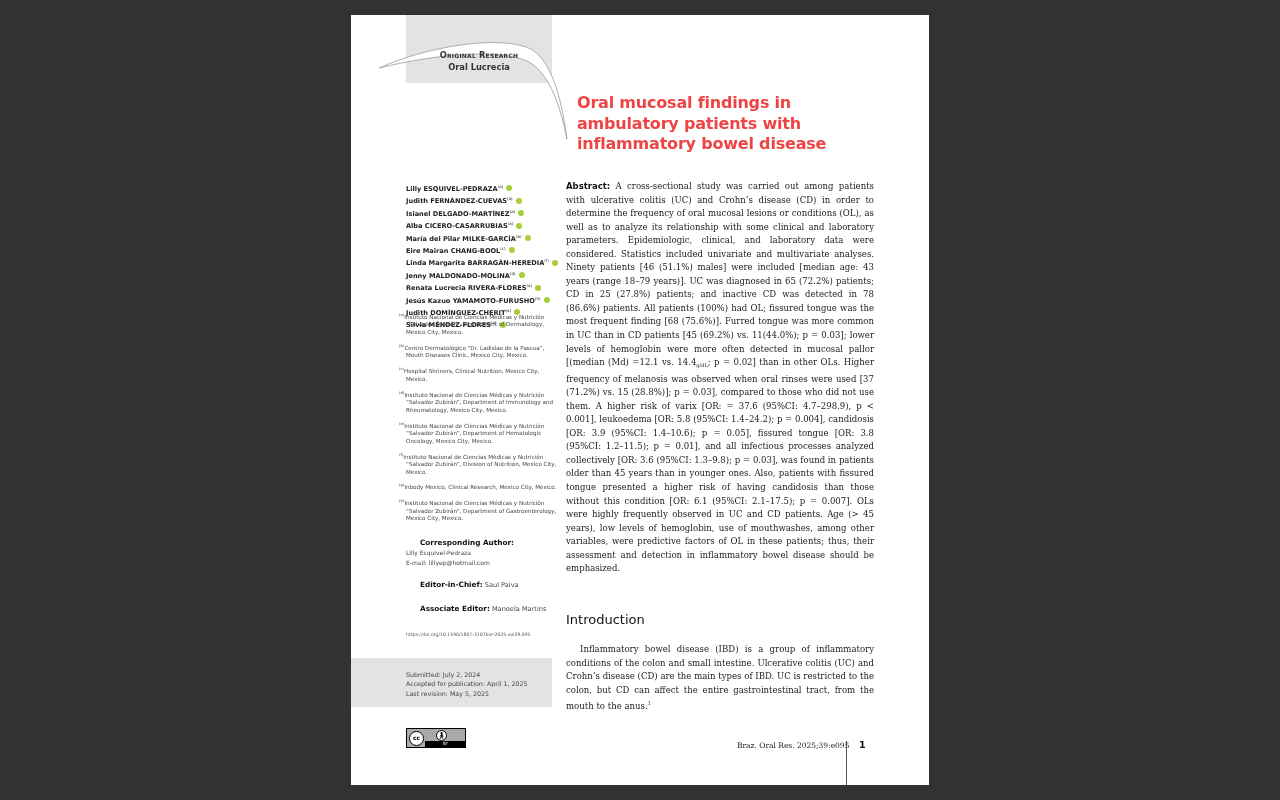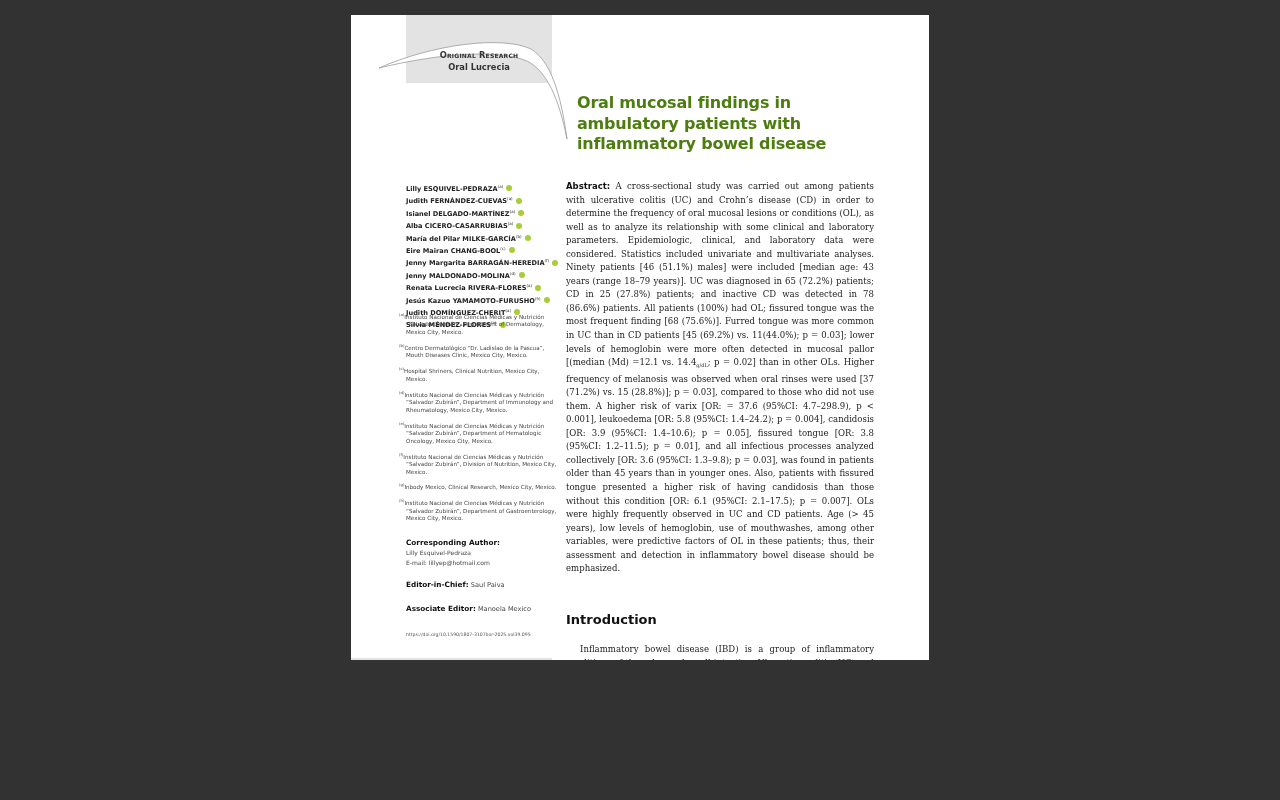--- a/index.html
+++ b/index.html
@@ -1,43 +1,43 @@
 <!DOCTYPE html>
 <html><head>
 <meta charset="utf-8">
 <style>
   html,body{margin:0;padding:0;}
   body{width:1280px;height:800px;background:#323232;position:relative;overflow:hidden;font-family:"DejaVu Sans",sans-serif;}
-  .page{position:absolute;left:351px;top:15px;width:578px;height:645px;background:#fff;overflow:hidden;}
+  .page{position:absolute;left:351px;top:15px;width:578px;height:770px;background:#fff;overflow:hidden;}
   .sect-box{position:absolute;left:55px;top:0;width:146px;height:68px;background:#e3e3e4;}
   .sect-label{position:absolute;left:55px;top:34px;width:146px;text-align:center;font-size:8.3px;font-weight:bold;color:#333;line-height:12px;}
   .sect-label .sc{font-variant:small-caps;letter-spacing:.2px;}
   .swoosh{position:absolute;left:0;top:0;}
-  .title{position:absolute;left:226px;top:78px;width:320px;font-size:16px;font-weight:bold;color:#4d7c0f;line-height:20.5px;letter-spacing:-.2px;}
+  .title{position:absolute;left:226px;top:78px;width:320px;font-size:16px;font-weight:bold;color:#ef4444;line-height:20.5px;letter-spacing:-.2px;}
   .authors{position:absolute;left:55px;top:167px;width:160px;font-size:6.6px;font-weight:bold;color:#222;line-height:9.2px;}
   .author{white-space:nowrap;}
   .author sup{font-size:4px;font-weight:normal;}
   .orcid{display:inline-block;width:6px;height:6px;border-radius:50%;background:#a6ce39;margin-left:3px;vertical-align:middle;position:relative;top:-1px;}
   .affs{position:absolute;left:48px;top:296px;width:160px;font-size:5.6px;color:#444;line-height:7.6px;}
   .aff{margin-bottom:5.3px;padding-left:7px;text-indent:-7px;}
   .aff sup{font-size:3.8px;}
   .corr{position:absolute;left:55px;top:523px;width:160px;font-size:6px;color:#444;line-height:10px;}
-  .bold{font-weight:bold;color:#111;font-size:7.3px;}
+  .bold{font-weight:bold;color:#111;font-size:7.3px;margin-left:14px;}
   .edinfo{position:absolute;left:55px;width:170px;font-size:6.6px;color:#444;}
   .doi{position:absolute;left:55px;top:617px;font-size:4.6px;color:#555;}
   .dates-box{position:absolute;left:0;top:643px;width:201px;height:49px;background:#e3e3e4;}
   .dates{position:absolute;left:55px;top:655px;font-size:6.3px;color:#444;line-height:9.3px;}
   .cc{position:absolute;left:55px;top:713px;width:60px;height:20px;background:#aaa;border:1px solid #000;box-sizing:border-box;}
   .cc .cc-circle{position:absolute;left:2px;top:2px;width:15px;height:15px;border-radius:50%;background:#fff;border:1.5px solid #000;box-sizing:border-box;font-size:6px;font-weight:bold;text-align:center;line-height:12px;}
   .cc .by-circle{position:absolute;left:29px;top:1px;width:11px;height:11px;border-radius:50%;background:#fff;border:1px solid #000;box-sizing:border-box;font-size:7px;text-align:center;line-height:10px;}
   .cc .by-bar{position:absolute;left:18px;bottom:0;width:41px;height:6px;background:#000;color:#fff;font-size:4px;text-align:center;line-height:6px;}
   .abstract{position:absolute;left:215px;top:165px;width:308px;font-family:"DejaVu Serif",serif;font-size:8.55px;line-height:13.55px;color:#222;text-align:justify;}
   .lbl{font-family:"DejaVu Sans",sans-serif;font-weight:bold;color:#111;font-size:8.5px;}
   .descriptors{position:absolute;left:215px;top:545px;width:308px;font-family:"DejaVu Serif",serif;font-size:8.55px;line-height:13.55px;color:#222;}
-  .intro-h{position:absolute;left:215px;top:597px;font-size:13px;font-weight:bold;color:#111;text-align:right;}
+  .intro-h{position:absolute;left:215px;top:597px;font-size:13px;font-weight:normal;color:#111;text-align:right;}
   .intro{position:absolute;left:215px;top:628px;width:308px;font-family:"DejaVu Serif",serif;font-size:8.55px;line-height:13.55px;color:#222;text-align:justify;text-indent:14px;}
   .intro sup{font-size:5px;}
   .cite{position:absolute;left:386px;top:726px;font-family:"DejaVu Serif",serif;font-size:7.5px;color:#222;}
   .vline{position:absolute;left:495px;top:726px;width:1px;height:44px;background:#555;}
   .pageno{position:absolute;left:508px;top:724px;font-size:9.5px;font-weight:bold;color:#111;}
   .sub{font-size:5px;vertical-align:-2px;}
 </style>
 </head>
 <body>
 
@@ -53,21 +53,21 @@
 
   <div class="title">Oral mucosal findings in ambulatory patients with inflammatory bowel disease</div>
 
   <div class="authors" id="authors">
       <div class="author"><span>Lilly ESQUIVEL-PEDRAZA</span><sup>(a)</sup><span class="orcid"></span></div>
       <div class="author"><span>Judith FERNÁNDEZ-CUEVAS</span><sup>(a)</sup><span class="orcid"></span></div>
       <div class="author"><span>Isianel DELGADO-MARTÍNEZ</span><sup>(a)</sup><span class="orcid"></span></div>
       <div class="author"><span>Alba CICERO-CASARRUBIAS</span><sup>(a)</sup><span class="orcid"></span></div>
       <div class="author"><span>María del Pilar MILKE-GARCÍA</span><sup>(b)</sup><span class="orcid"></span></div>
       <div class="author"><span>Eire Mairan CHANG-BOOL</span><sup>(c)</sup><span class="orcid"></span></div>
-      <div class="author"><span>Jenny Margarita BARRAGÁN-HEREDIA</span><sup>(f)</sup><span class="orcid"></span></div>
+      <div class="author"><span>Linda Margarita BARRAGÁN-HEREDIA</span><sup>(f)</sup><span class="orcid"></span></div>
       <div class="author"><span>Jenny MALDONADO-MOLINA</span><sup>(d)</sup><span class="orcid"></span></div>
       <div class="author"><span>Renata Lucrecia RIVERA-FLORES</span><sup>(a)</sup><span class="orcid"></span></div>
       <div class="author"><span>Jesús Kazuo YAMAMOTO-FURUSHO</span><sup>(h)</sup><span class="orcid"></span></div>
       <div class="author"><span>Judith DOMÍNGUEZ-CHERIT</span><sup>(a)</sup><span class="orcid"></span></div>
       <div class="author"><span>Silvia MÉNDEZ-FLORES</span><sup>(a)</sup><span class="orcid"></span></div>
     </div>
 
   <div class="affs" id="affs">
       <div class="aff"><sup>(a)</sup><span>Instituto Nacional de Ciencias Médicas y Nutrición “Salvador Zubirán”, Department of Dermatology, Mexico City, Mexico.</span></div>
       <div class="aff"><sup>(b)</sup><span>Centro Dermatológico “Dr. Ladislao de la Pascua”, Mouth Diseases Clinic, Mexico City, Mexico.</span></div>
@@ -84,21 +84,21 @@
     <div style="line-height:9px">Lilly Esquivel-Pedraza</div>
     <div style="line-height:12px">E-mail: lillyep@hotmail.com</div>
   </div>
 
   <div class="edinfo" style="top:565px">
     <span class="bold">Editor-in-Chief:</span>
     <span>Saul Paiva</span>
   </div>
   <div class="edinfo" style="top:589px">
     <span class="bold">Associate Editor:</span>
-    <span>Manoela Mexico</span>
+    <span>Manoela Martins</span>
   </div>
 
   <div class="doi">https://doi.org/10.1590/1807-3107bor-2025.vol39.095</div>
 
   <div class="dates-box"></div>
   <div class="dates">
     <div>Submitted: July 2, 2024</div>
     <div>Accepted for publication: April 1, 2025</div>
     <div>Last revision: May 5, 2025</div>
   </div>

